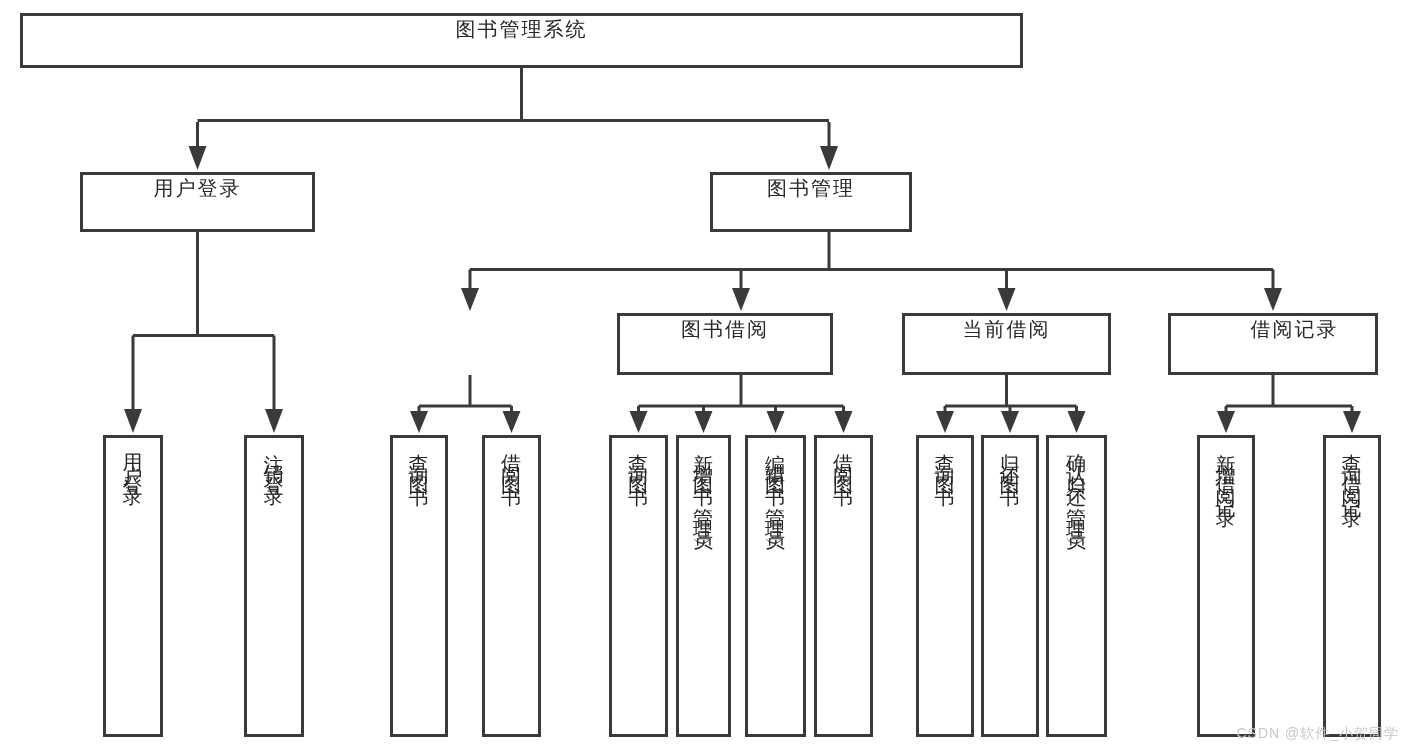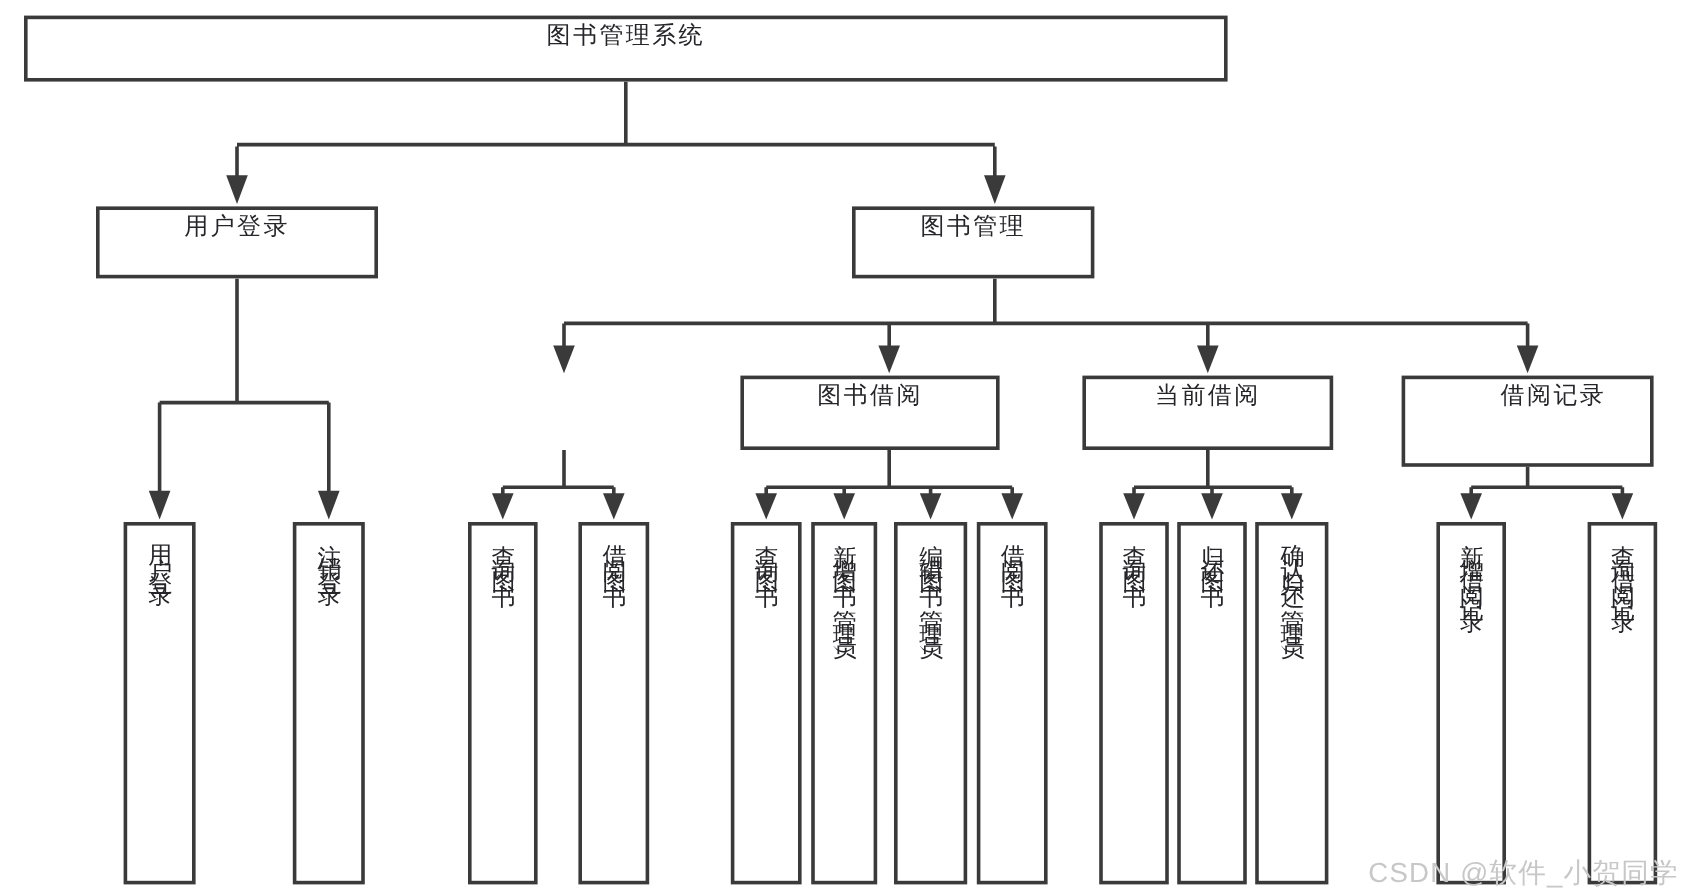--- a/index.html
+++ b/index.html
@@ -34,21 +34,21 @@
     writing-mode: vertical-rl;
     text-orientation: upright;
     letter-spacing: 11px;
     line-height: 1;
     white-space: nowrap;
   }
   #watermark {
     position: absolute;
     right: 6px;
     bottom: 4px;
-    font-size: 23px;
+    font-size: 14px;
     letter-spacing: 1px;
     color: #c7c7c7;
     z-index: 5;
     white-space: nowrap;
   }
 </style>
 </head>
 <body>
 
 <div id="canvas">
@@ -113,21 +113,21 @@
   <div class="box h" style="left:710px; top:172px; width:202px; height:60px;">
     <span>图书管理</span>
   </div>
 
   <div class="box h" style="left:617px; top:313px; width:216px; height:62px;">
     <span>图书借阅</span>
   </div>
   <div class="box h" style="left:902px; top:313px; width:209px; height:62px;">
     <span>当前借阅</span>
   </div>
-  <div class="box h" style="left:1168px; top:313px; width:210px; height:76px;padding-left:43px;">
+  <div class="box h" style="left:1168px; top:313px; width:210px; height:62px;padding-left:43px;">
     <span>借阅记录</span>
   </div>
 
   <div class="box v" style="left:103px; top:435px; width:60px; height:302px;">
     <span>用户登录</span>
   </div>
   <div class="box v" style="left:244px; top:435px; width:60px; height:302px;">
     <span>注销登录</span>
   </div>
 

